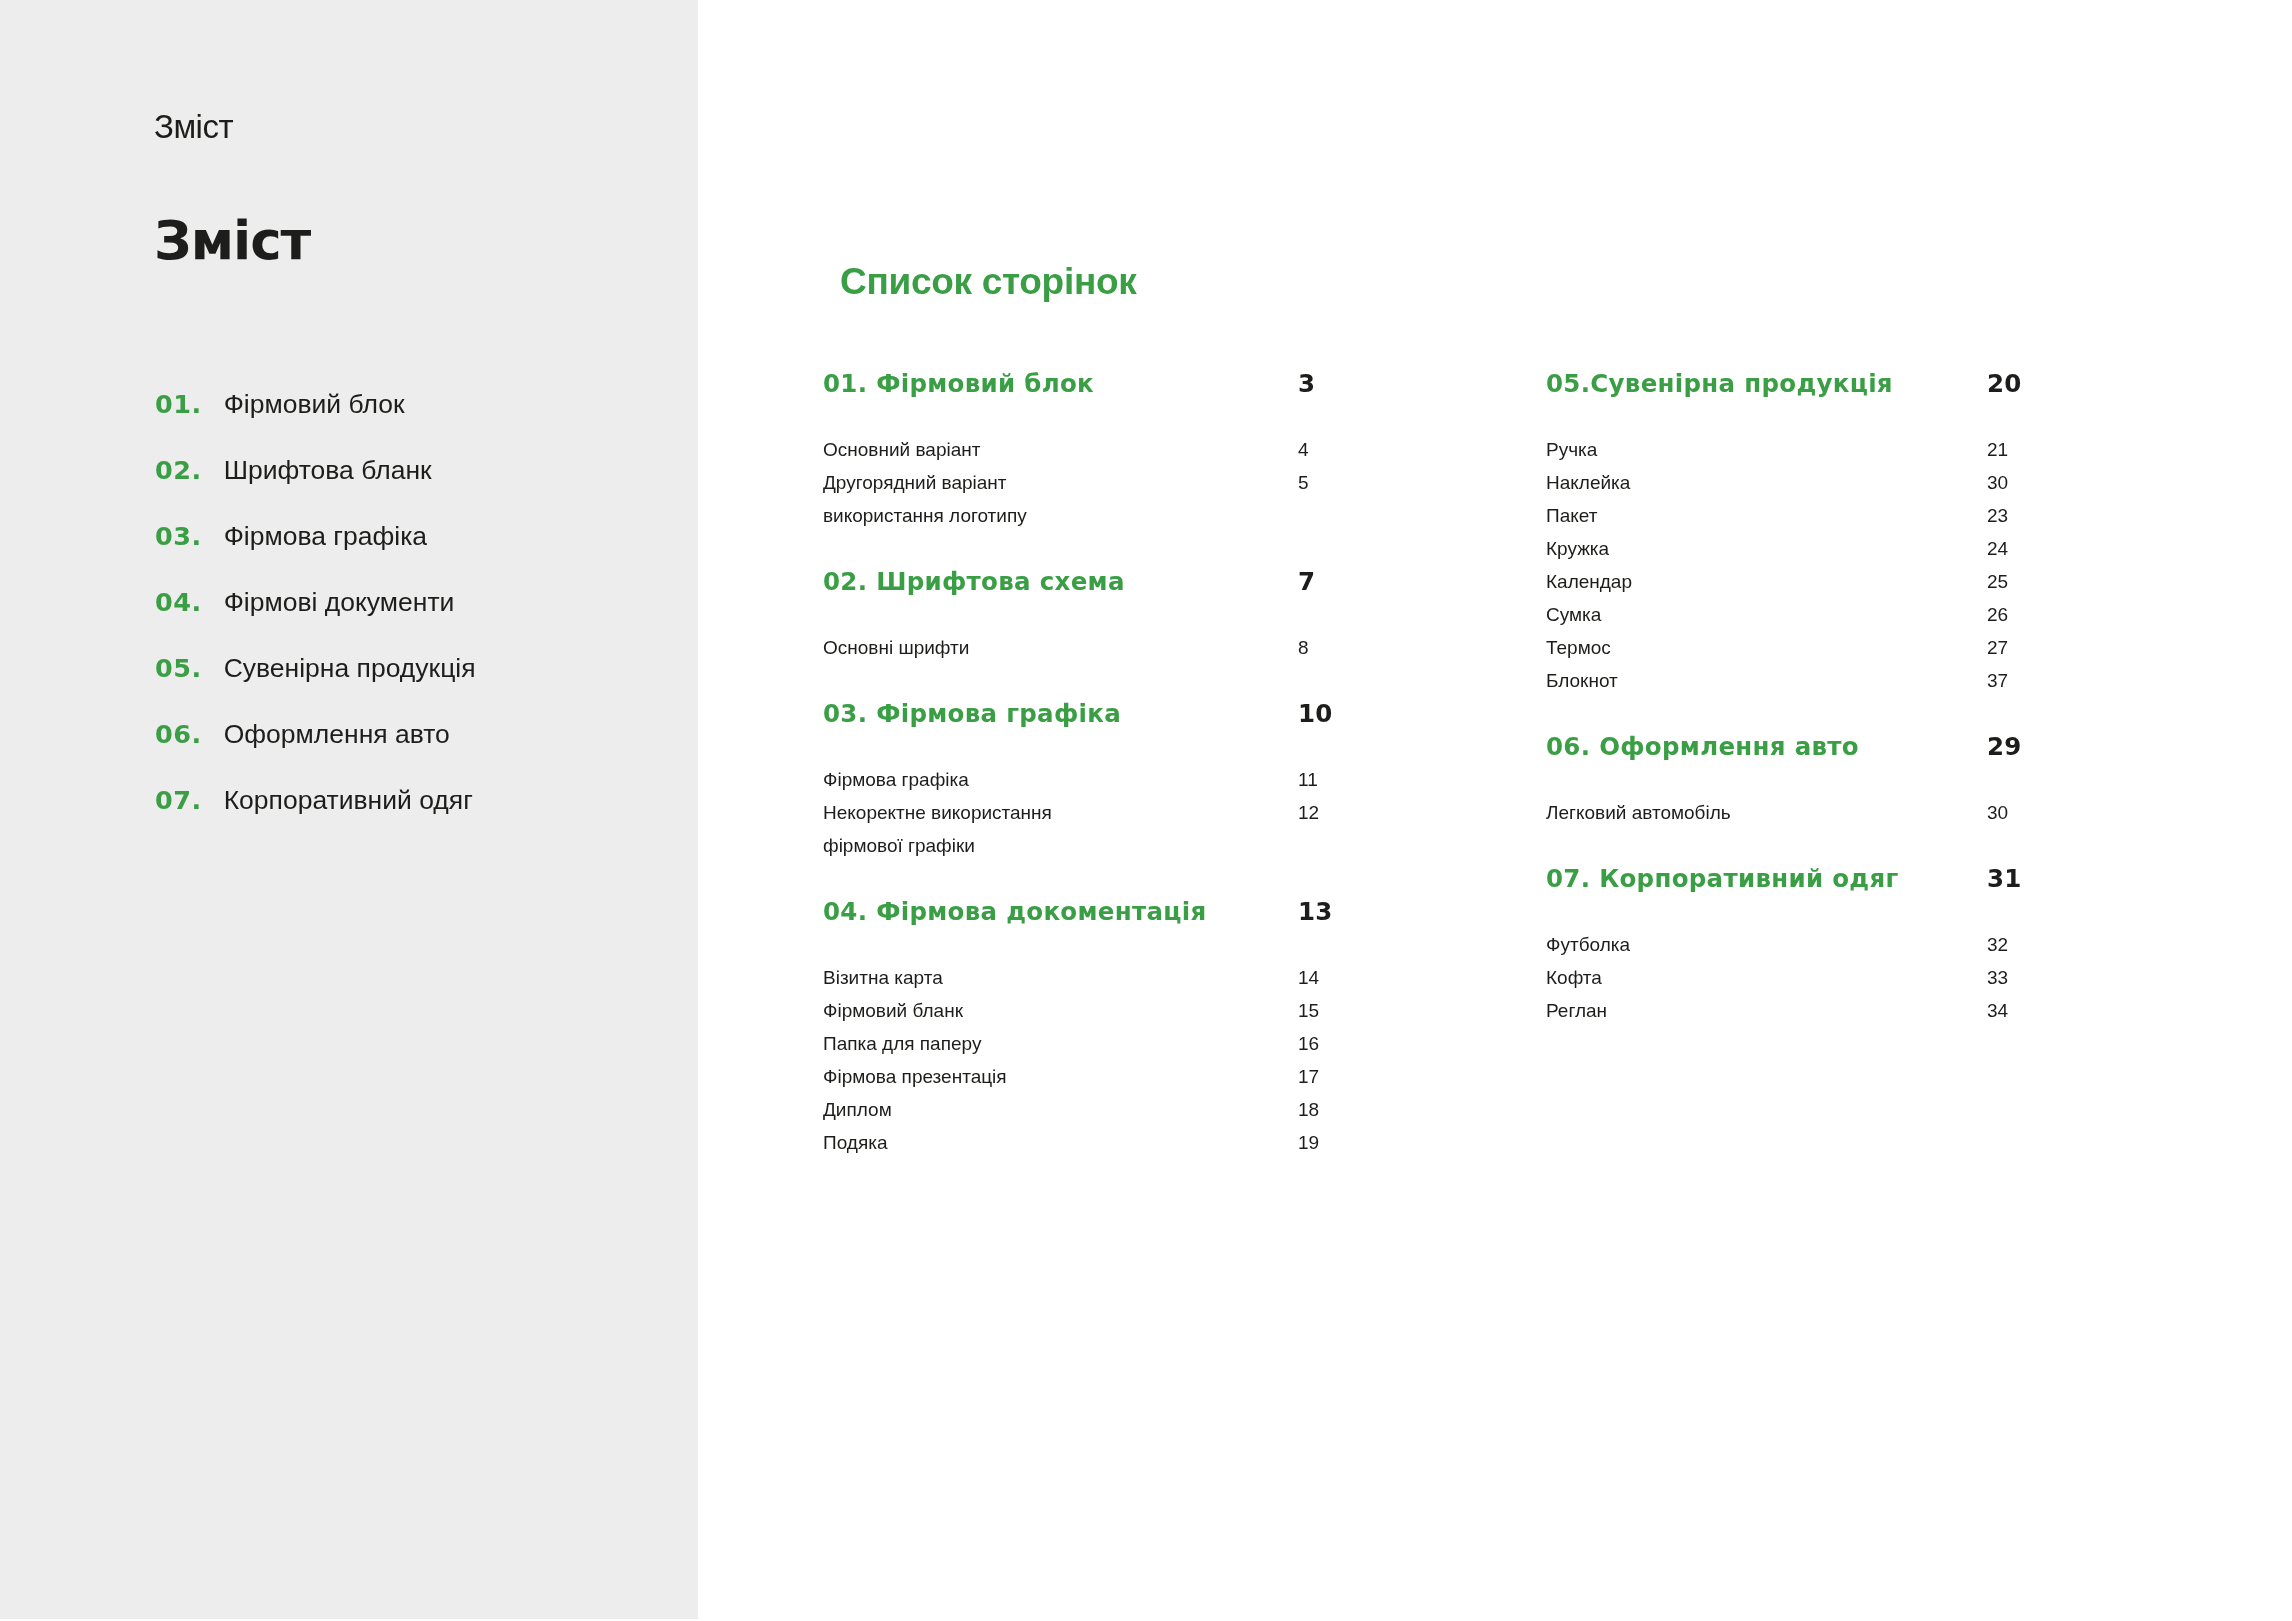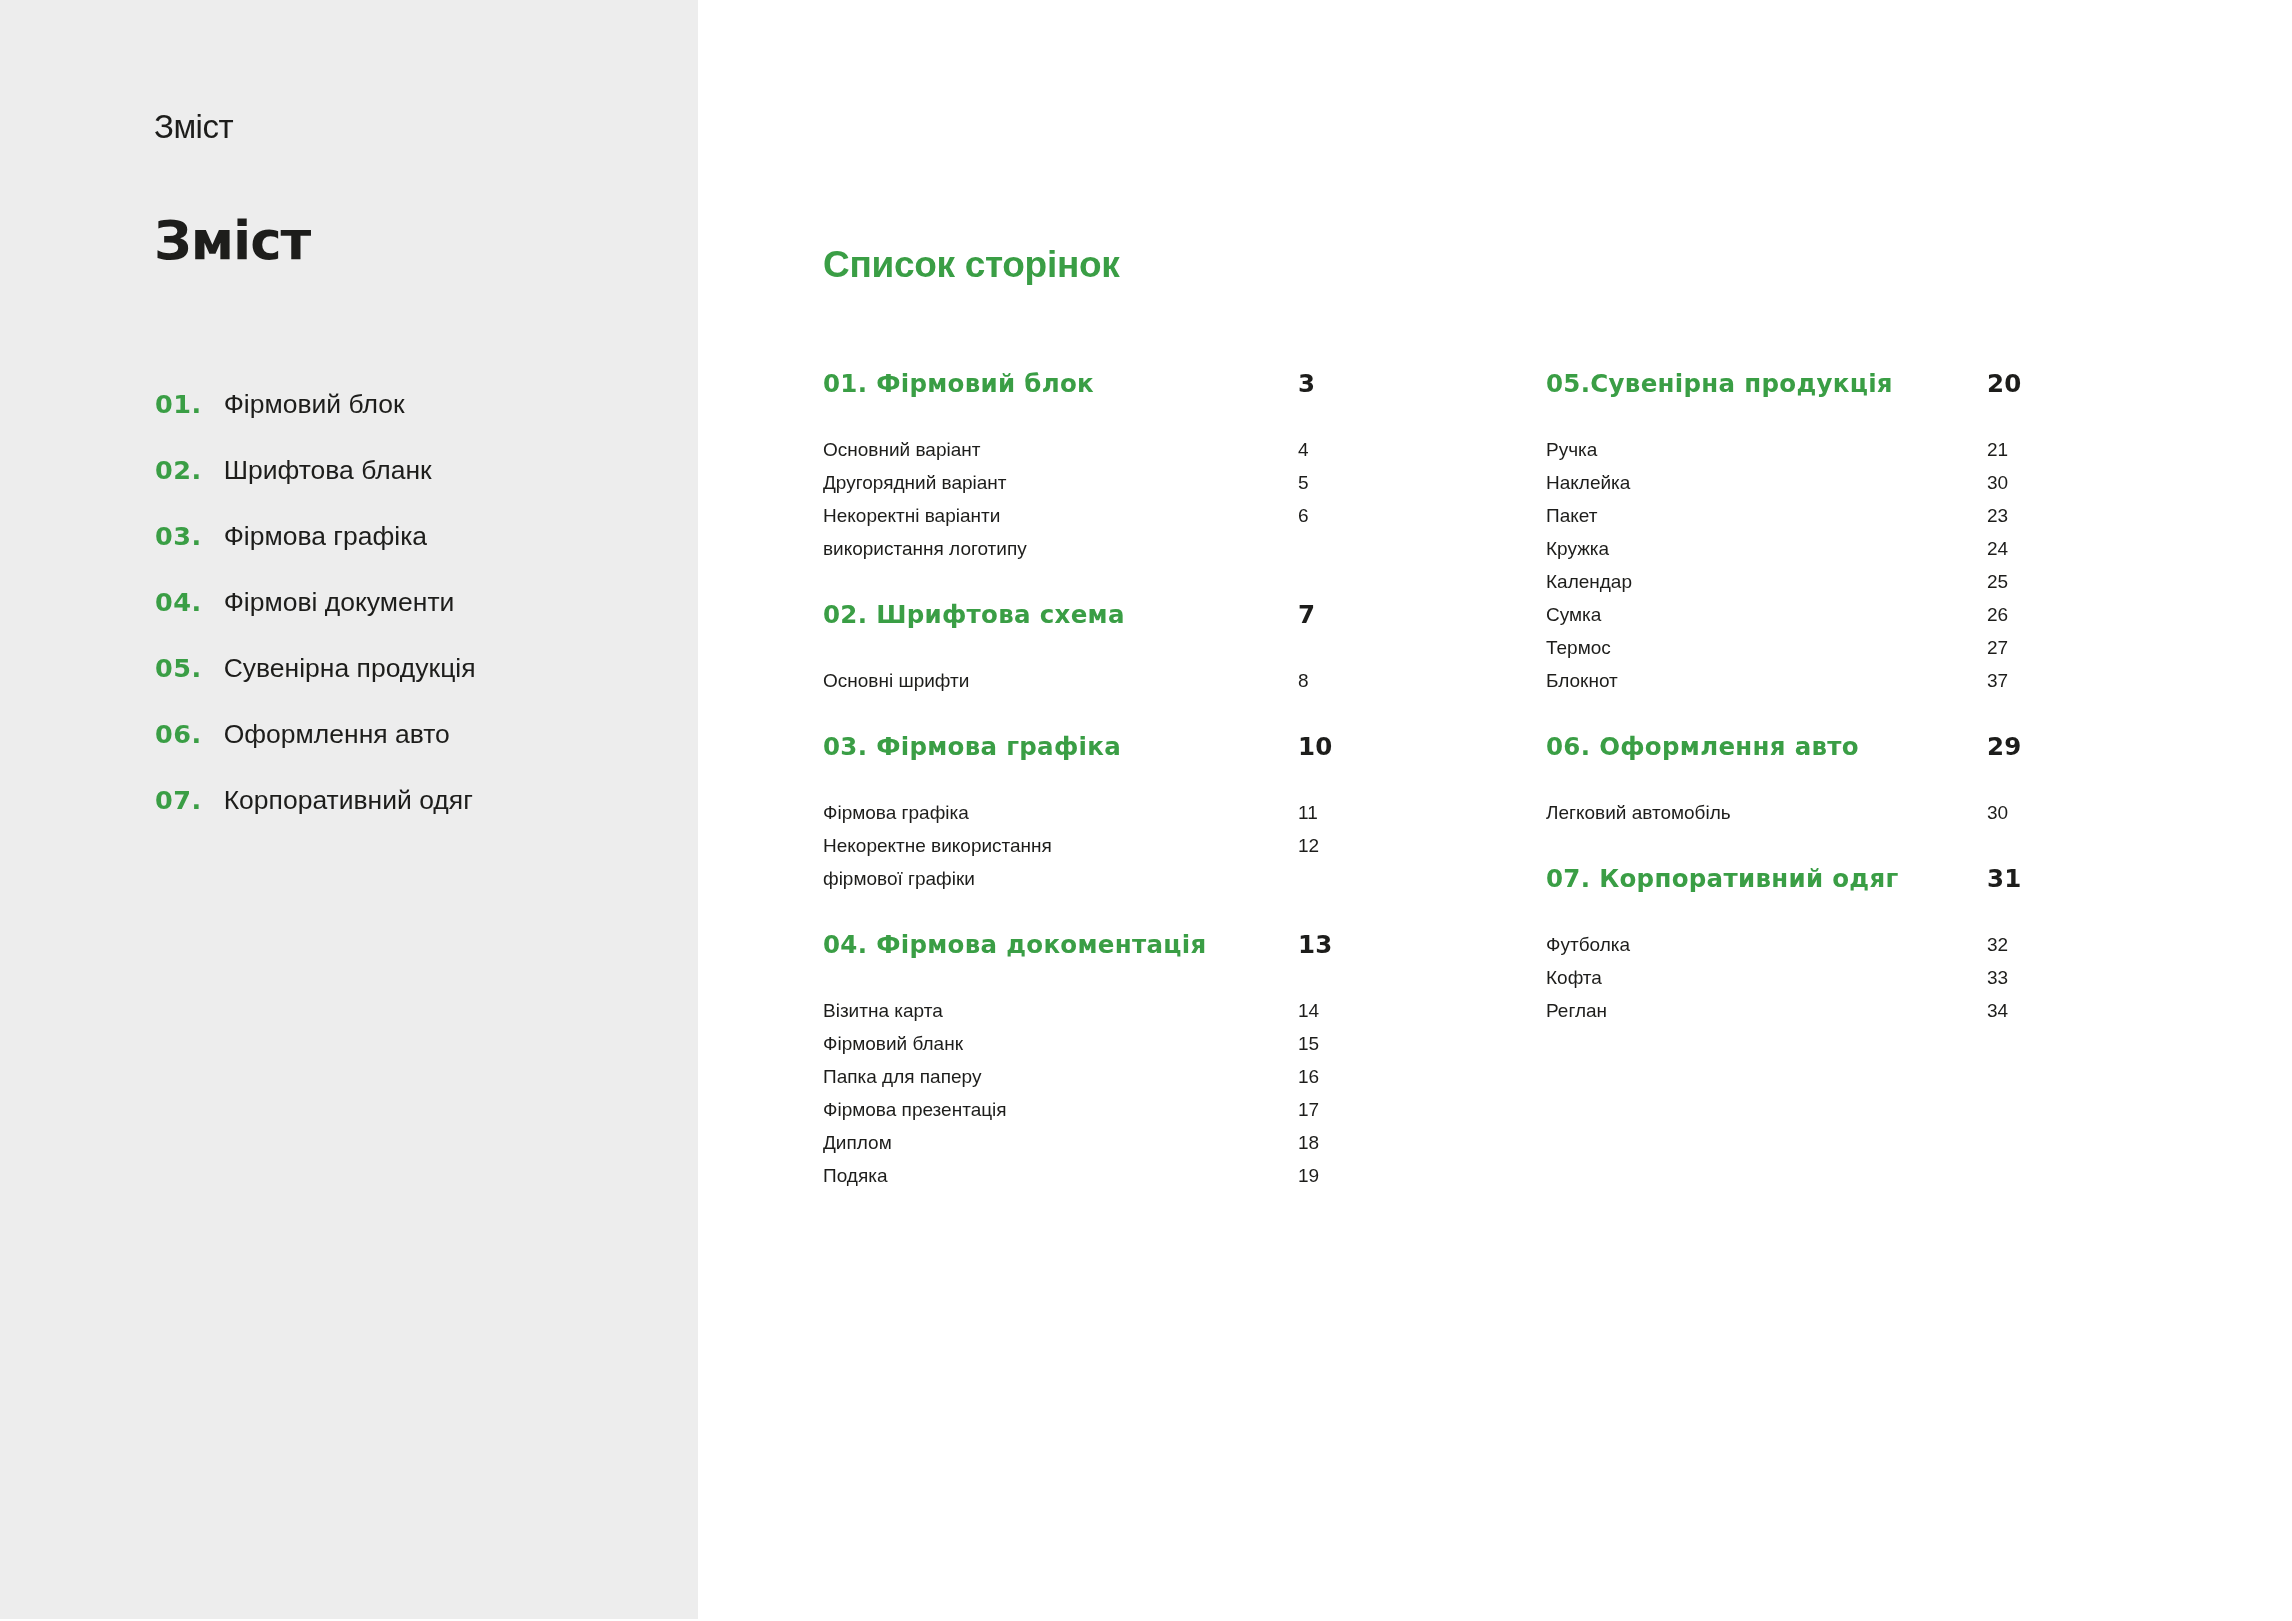--- a/index.html
+++ b/index.html
@@ -52,39 +52,35 @@
     <li><span class="num">01.</span><span class="lbl">Фірмовий блок</span></li>
     <li><span class="num">02.</span><span class="lbl">Шрифтова бланк</span></li>
     <li><span class="num">03.</span><span class="lbl">Фірмова графіка</span></li>
     <li><span class="num">04.</span><span class="lbl">Фірмові документи</span></li>
     <li><span class="num">05.</span><span class="lbl">Сувенірна продукція</span></li>
     <li><span class="num">06.</span><span class="lbl">Оформлення авто</span></li>
     <li><span class="num">07.</span><span class="lbl">Корпоративний одяг</span></li>
   </ul>
 </aside>
 
-<h2 class="main-title" style="margin:0">Список сторінок</h2>
+<h2 class="main-title" style="margin:17px">Список сторінок</h2>
 
 <div class="col col-1">
     <div class="section">
       <div class="row header">
         <span class="name">01. Фірмовий блок</span>
         <span class="page">3</span>
       </div>
       <div class="row">
         <span class="name">Основний варіант</span>
         <span class="page">4</span>
       </div>
       <div class="row">
         <span class="name">Другорядний варіант</span>
         <span class="page">5</span>
-      </div>
-      <div class="row">
-        <span class="name">Некоректні варіанти</span>
-        <span class="page">6</span>
       </div>
       <div class="row cont">
         <span class="name">використання логотипу</span>
         <span class="page"></span>
       </div>
     </div>
     <div class="section">
       <div class="row header">
         <span class="name">02. Шрифтова схема</span>
         <span class="page">7</span>

